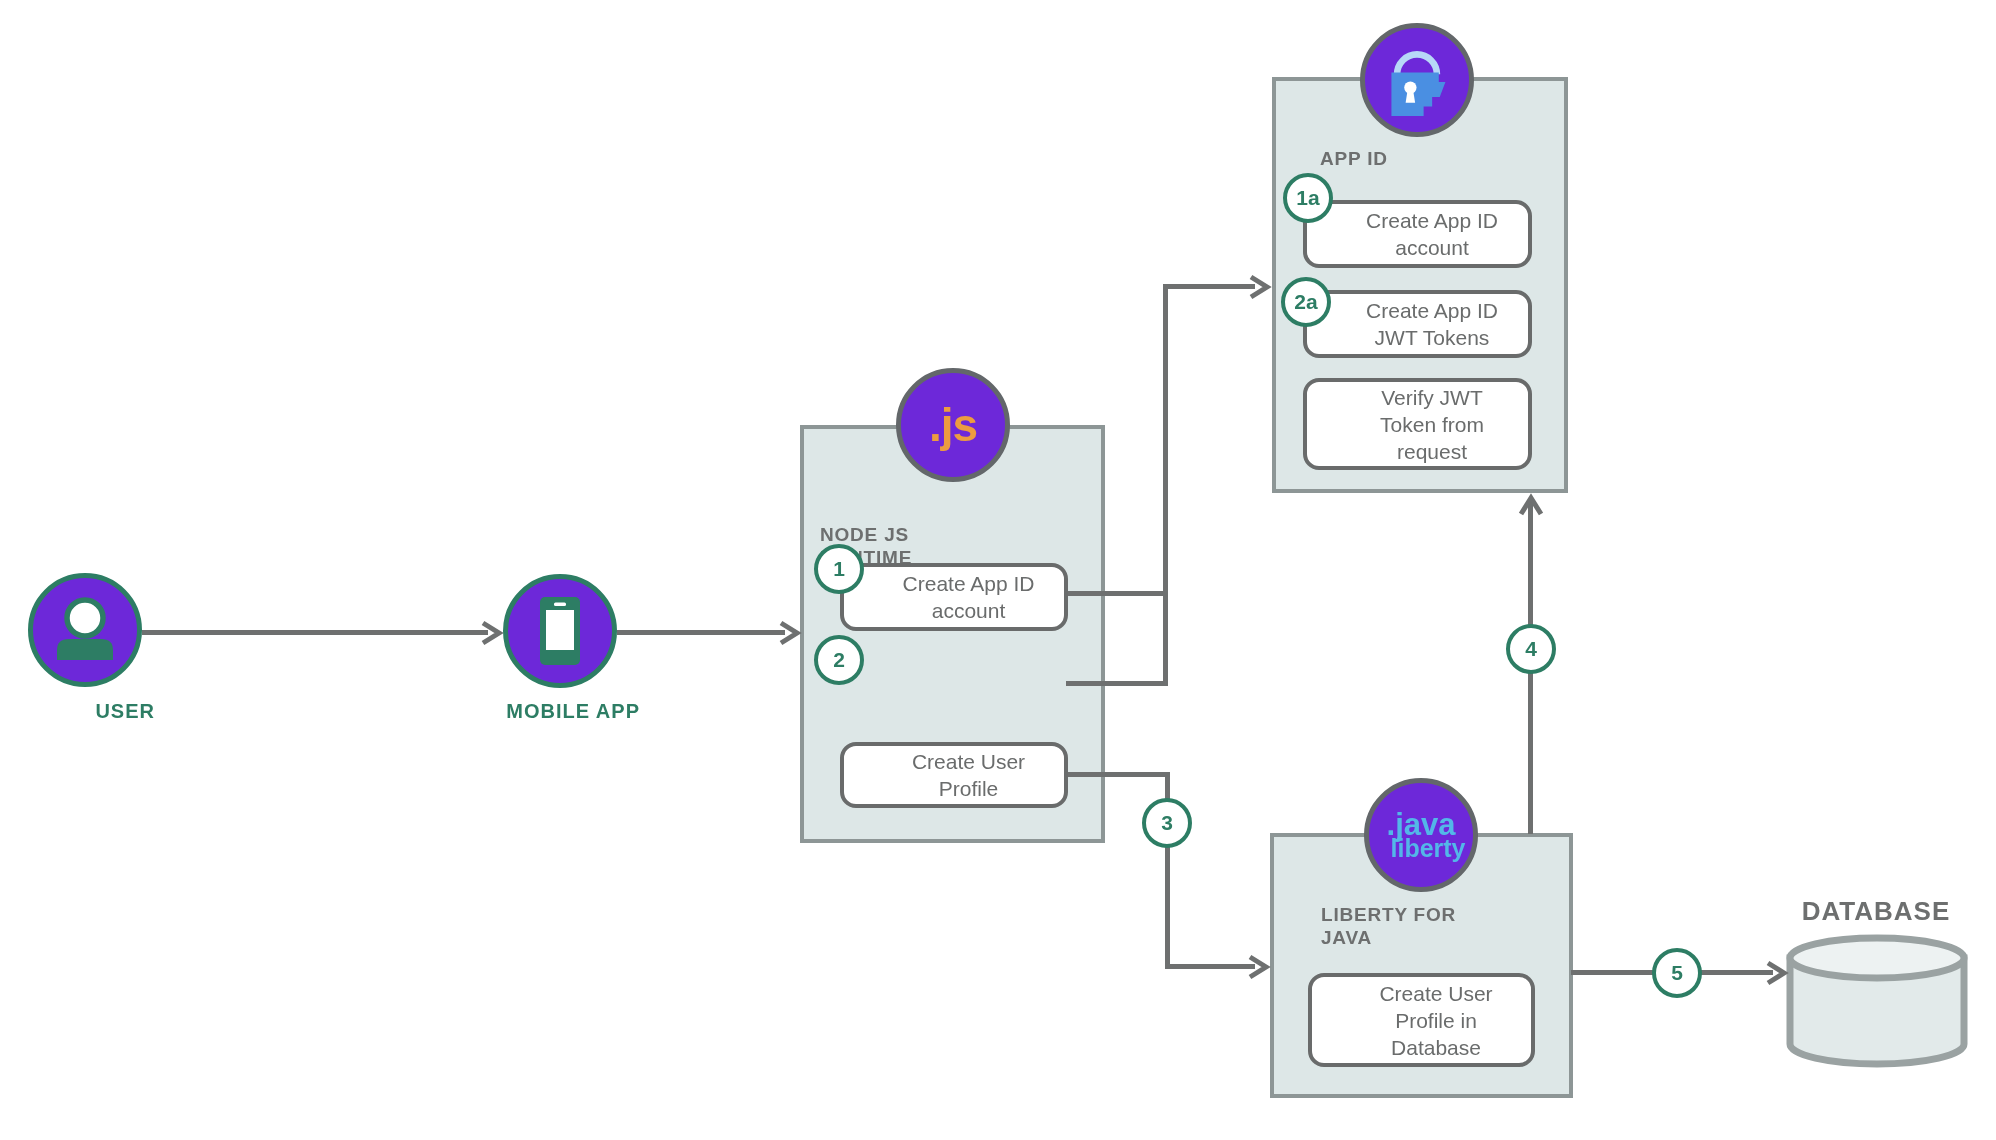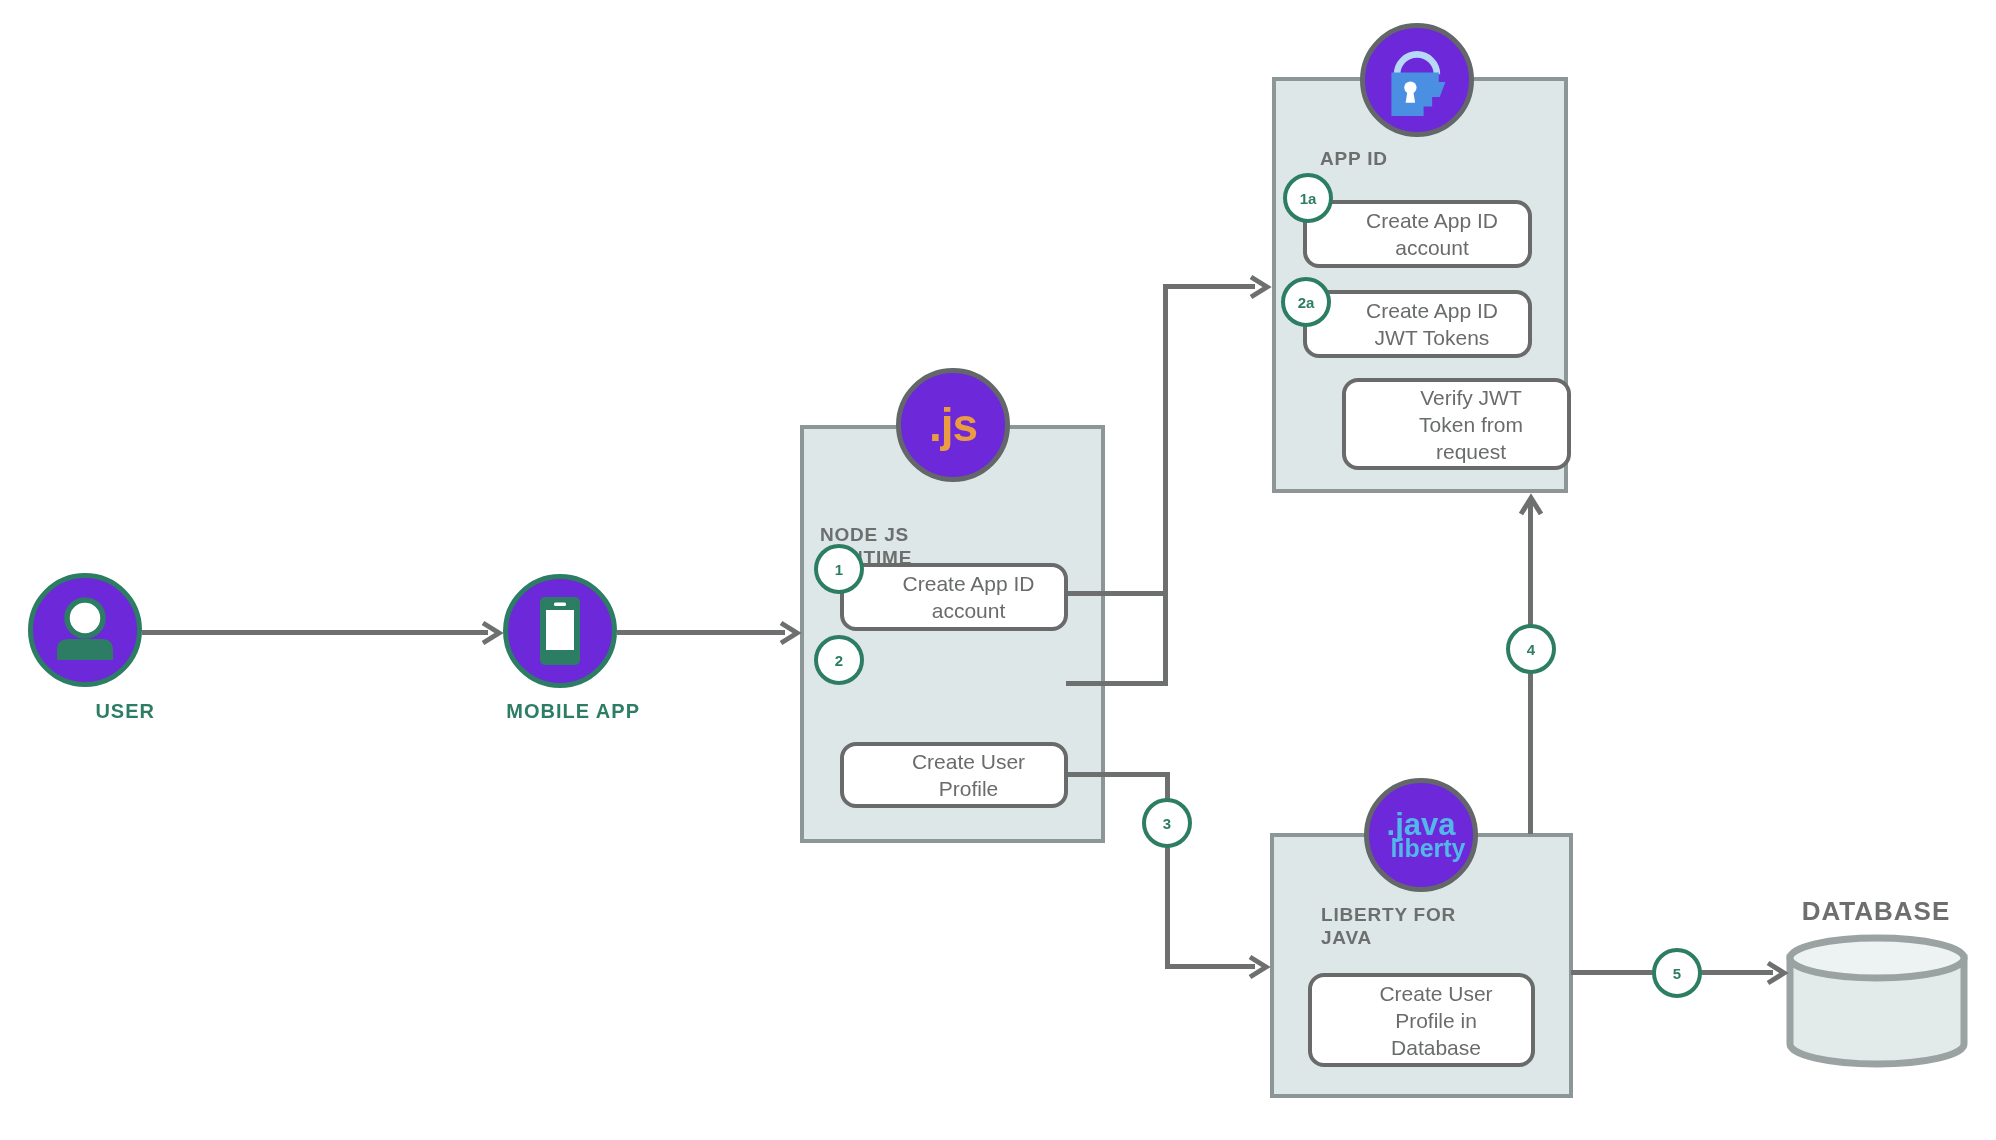--- a/index.html
+++ b/index.html
@@ -27,21 +27,21 @@
   .step-box{
     position:absolute;background:#ffffff;border:4px solid #696b6b;border-radius:16px;
     box-sizing:border-box;display:flex;align-items:center;justify-content:center;
     color:#6a6c6c;font-size:21px;line-height:27px;text-align:center;white-space:pre-line;
     z-index:4;
     padding-left:29px;
   }
   .badge{
     position:absolute;width:50px;height:50px;border-radius:50%;background:#ffffff;
     border:4px solid #2d7d64;box-sizing:border-box;color:#2d7d64;font-weight:bold;
-    font-size:15px;display:flex;align-items:center;justify-content:center;z-index:7;
+    font-size:21px;display:flex;align-items:center;justify-content:center;z-index:7;
   }
   .hl{position:absolute;height:5px;background:#6e7070;z-index:1;}
   .vl{position:absolute;width:5px;background:#6e7070;z-index:1;}
   .ah{position:absolute;z-index:2;}
   .js-text{color:#ec9c40;font-weight:bold;font-size:46px;letter-spacing:-1px;}
   .java-wrap{display:flex;flex-direction:column;align-items:center;color:#53b7e8;font-weight:bold;}
   .java-top{font-size:31px;line-height:28px;}
   .java-bottom{font-size:25px;line-height:22px;margin-left:14px;margin-top:-2px;}
   .db-label{
     position:absolute;color:#6d6f6f;font-weight:bold;font-size:26px;letter-spacing:1px;
@@ -127,21 +127,21 @@
       <circle cx="31" cy="52" r="6.5" fill="#ffffff"></circle>
       <path d="M28,55 L34,55 L36,68 L26,68 Z" fill="#ffffff"></path>
     </svg>
   </div>
   <div class="panel-title" style="left:1320px;top:147px;width:200px;">APP ID</div>
 
   <div class="step-box" style="left:1303px;top:200px;width:229px;height:68px;">Create App ID
 account</div>
   <div class="step-box" style="left:1303px;top:290px;width:229px;height:68px;">Create App ID
 JWT Tokens</div>
-  <div class="step-box" style="left:1303px;top:378px;width:229px;height:92px;margin-left:39px;">Verify JWT
+  <div class="step-box" style="left:1303px;top:378px;width:229px;height:92px;">Verify JWT
 Token from
 request</div>
   <div class="badge" style="left:1283px;top:173px;">1a</div>
   <div class="badge" style="left:1281px;top:277px;">2a</div>
 
   <div class="panel" style="left:1270px;top:833px;width:303px;height:265px;"></div>
   <div class="icon-circle" style="left:1364px;top:778px;">
     <div class="java-wrap">
       <span class="java-top">.java</span>
       <span class="java-bottom">liberty</span>

